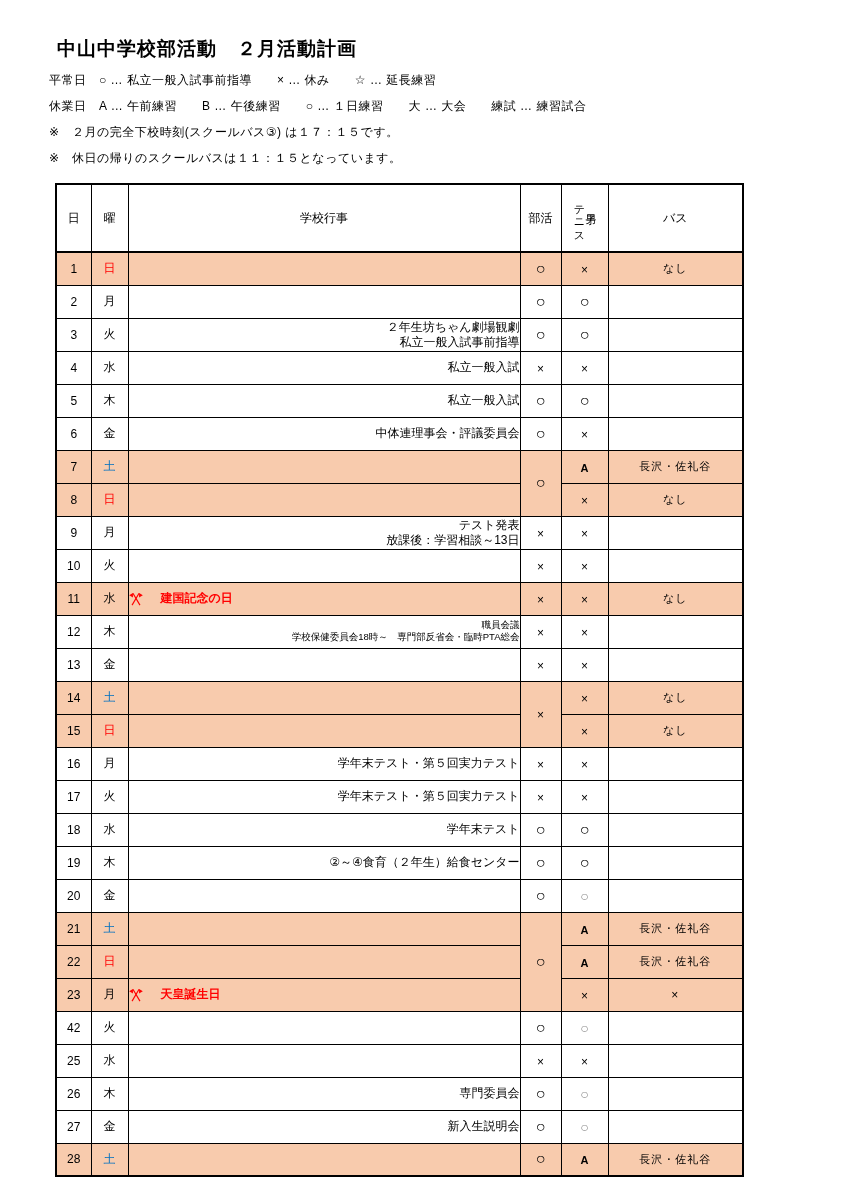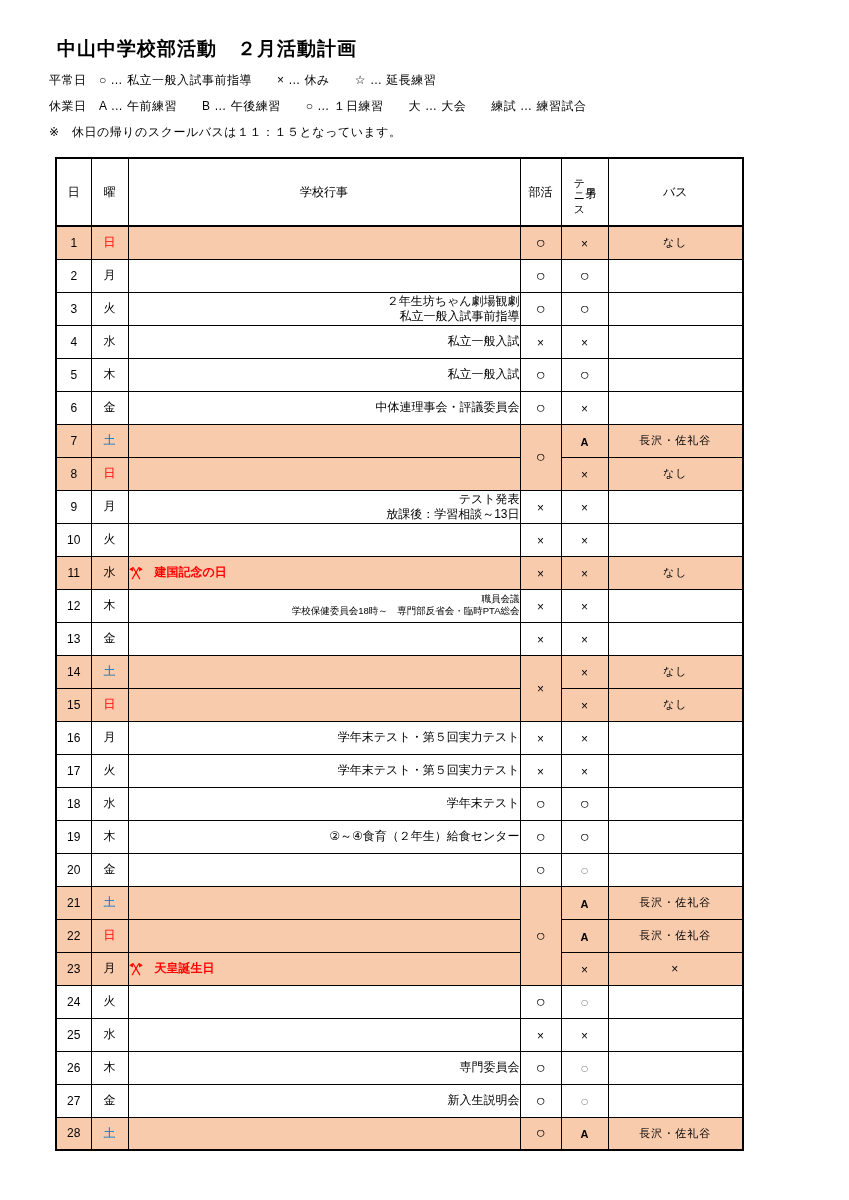--- a/index.html
+++ b/index.html
@@ -32,38 +32,39 @@
   .vtxt{writing-mode:vertical-rl;font-size:11px;line-height:1.05;letter-spacing:1px;}
   .vtxt.v2{margin-top:7px;}
 
   .c-day{text-align:center;font-size:12px;}
   .c-wd{text-align:center;font-size:12px;}
   .wd-sun{color:#FF0000;}
   .wd-sat{color:#0070C0;}
   .c-event{text-align:right;padding:1px 5px;font-size:12px;line-height:1.25;}
   .ev{white-space:pre-line;}
   .c-event.small .ev{font-size:9.5px;line-height:1.35;display:inline-block;}
-  .holiday-wrap{display:flex;align-items:center;gap:12px;}
+  .holiday-wrap{display:flex;align-items:center;gap:18px;}
   .ev.holiday{color:#FF0000;font-weight:600;}
   .flag{display:inline-flex;width:14px;height:14px;flex:0 0 auto;}
 
   .c-club,.c-tennis{text-align:center;}
   .sym-circle{font-size:16px;font-weight:700;line-height:1;}
   .sym-circle.light{color:#8f8f8f;font-weight:400;font-size:14px;}
   .sym-x{font-size:12px;line-height:1;}
   .sym-a{font-size:11px;font-weight:600;line-height:1;}
   .c-bus{text-align:center;font-size:11px;letter-spacing:1px;}
 </style>
 </head>
 <body>
 
 <div class="page">
   <h1 class="title">中山中学校部活動　２月活動計画</h1>
   <p class="legend">平常日　○ … 私立一般入試事前指導　　× … 休み　　☆ … 延長練習</p>
   <p class="legend">休業日　A … 午前練習　　B … 午後練習　　○ … １日練習　　大 … 大会　　練試 … 練習試合</p>
+  <p class="note">※　２月の完全下校時刻(スクールバス③) は１７：１５です。</p>
   <p class="note">※　休日の帰りのスクールバスは１１：１５となっています。</p>
 
   <table class="sched">
     <colgroup>
         <col class="c1">
         <col class="c2">
         <col class="c3">
         <col class="c4">
         <col class="c5">
         <col class="c6">
@@ -289,21 +290,21 @@
                   <path d="M4.5 1.2 l-4.3 2.6 4.3 2.6 z" fill="#FF0000"></path>
                 </svg>
               </span>
             <span class="ev holiday">天皇誕生日</span>
           </span>
         </td>
         <td class="c-tennis"><span class="sym-x">×</span></td>
         <td class="c-bus"><span class="sym-x">×</span></td>
       </tr>
       <tr>
-        <td class="c-day">24</td>
+        <td class="c-day">42</td>
         <td class="c-wd">火</td>
         <td class="c-event"><span class="ev"></span></td>
         <td class="c-club"><span class="sym-circle">○</span></td>
         <td class="c-tennis"><span class="sym-circle light">○</span></td>
         <td class="c-bus"></td>
       </tr>
       <tr>
         <td class="c-day">25</td>
         <td class="c-wd">水</td>
         <td class="c-event"><span class="ev"></span></td>

